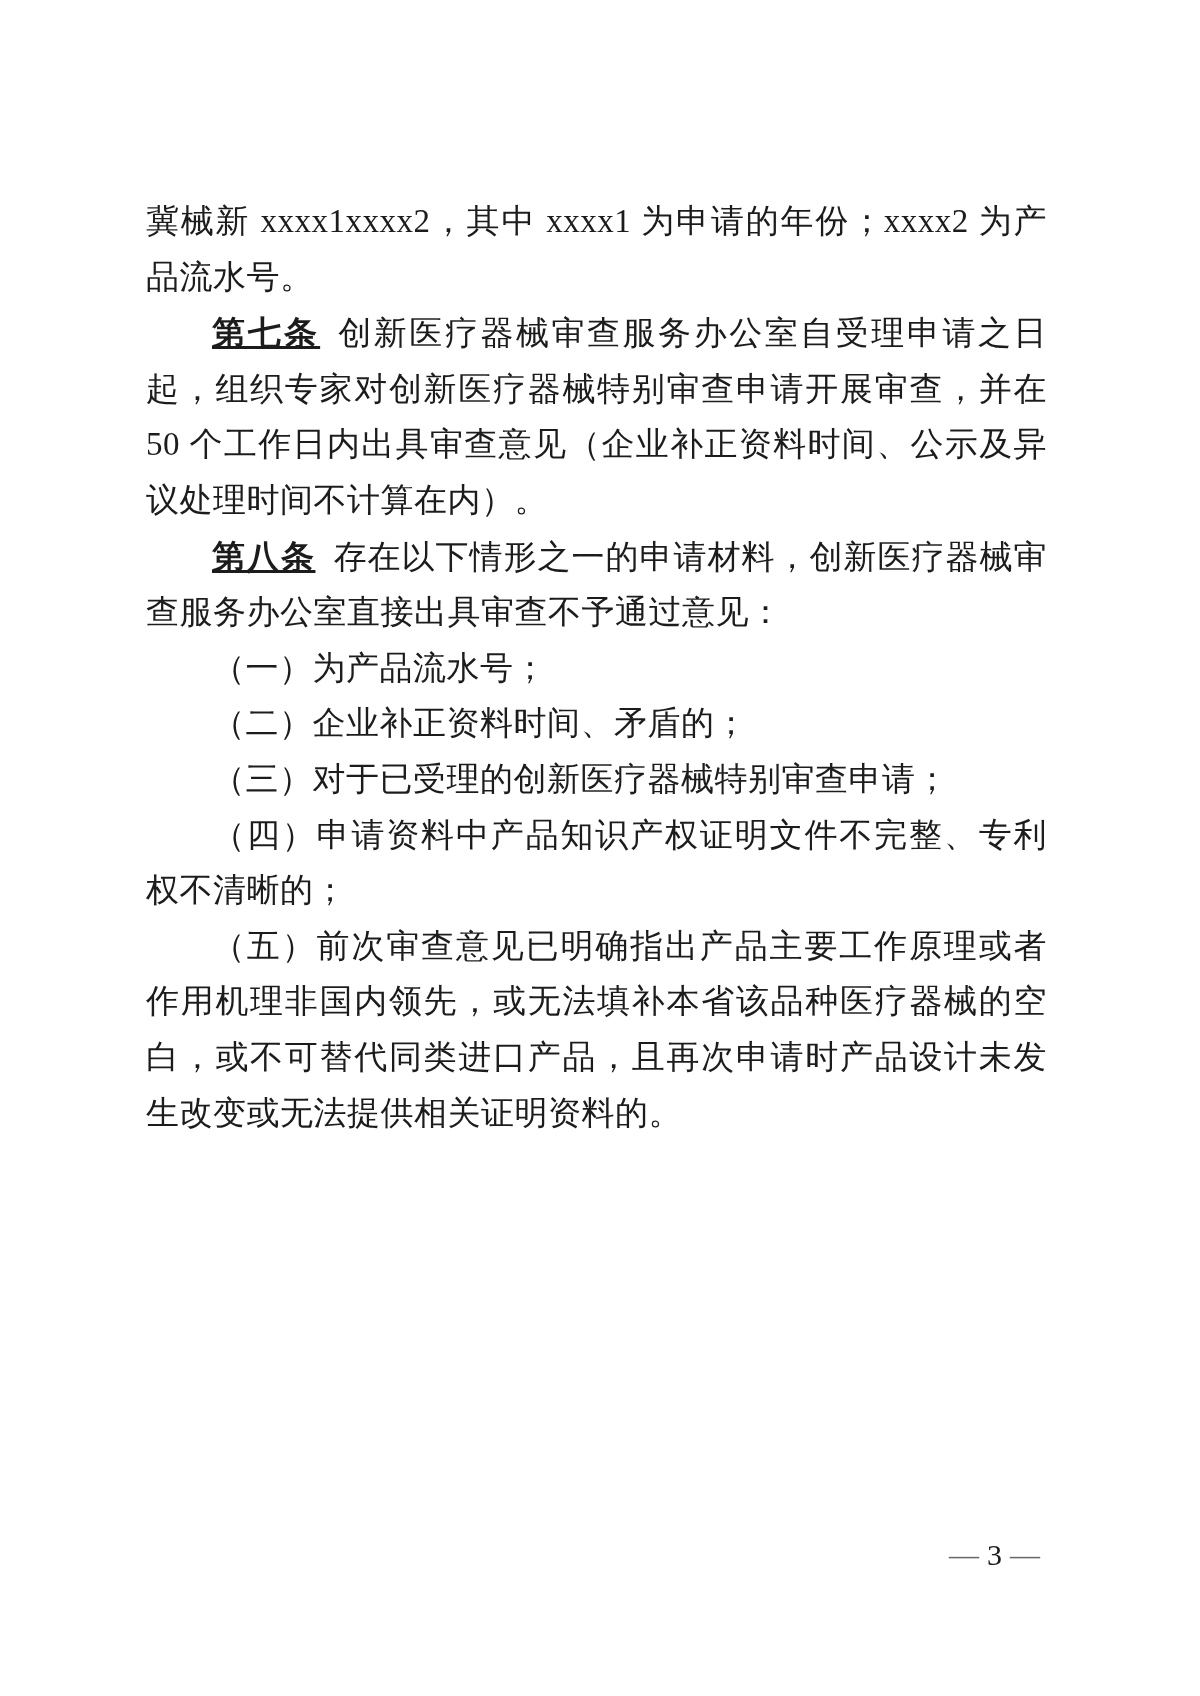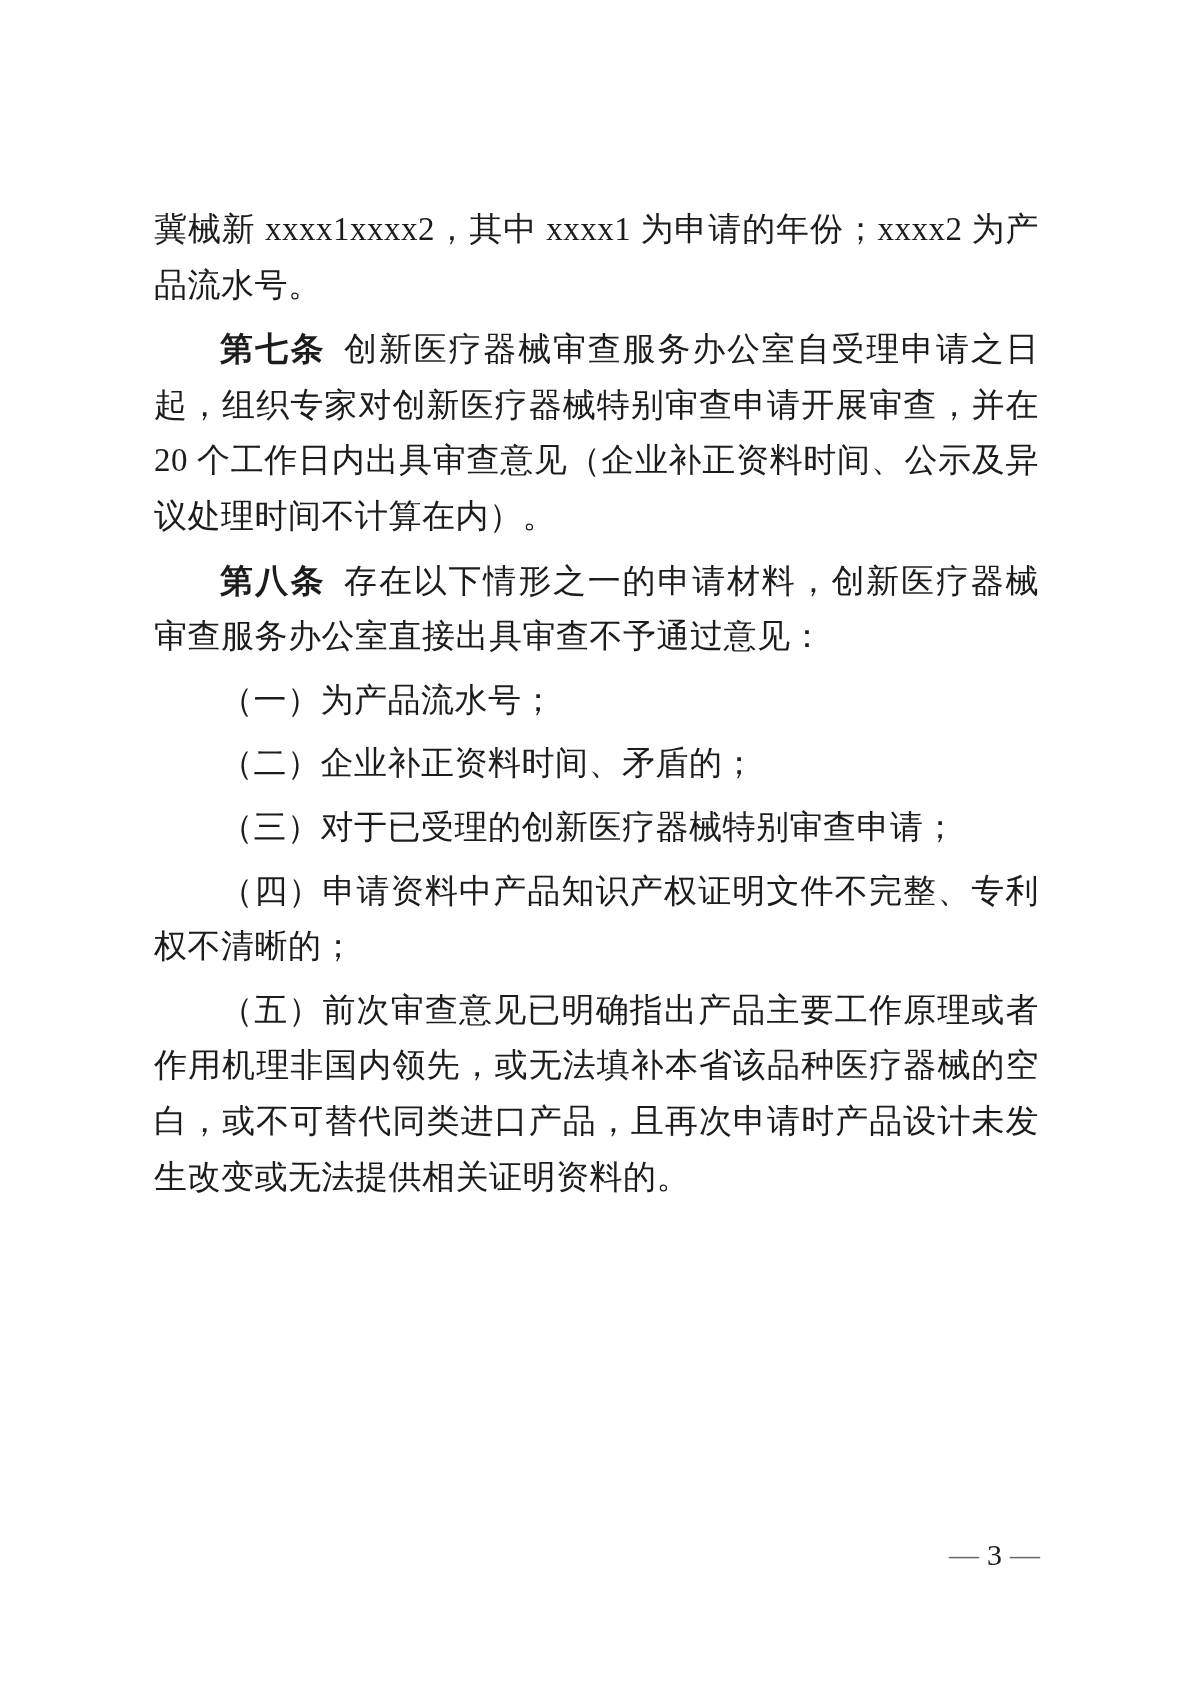--- a/index.html
+++ b/index.html
@@ -22,34 +22,35 @@
     top: 194px;
     width: 901px;
     font-size: 33px;
     line-height: 55.6px;
     color: #1c1c1c;
     text-align: justify;
     text-justify: inter-character;
     letter-spacing: 0.5px;
   }
   .doc p {
-    margin: 8px;
+    margin: 0;
     padding: 0;
   }
   .doc p.indent {
     text-indent: 66px;
   }
   .para-lead:empty {
     display: none;
   }
   .para-lead {
     font-weight: 700;
     font-family: "Liberation Sans", "DejaVu Sans", sans-serif;
     margin-right: 0.55em;
     letter-spacing: 1px;
+    text-decoration: underline;
   }
   .page-footer {
     position: absolute;
     top: 1538px;
     right: 152px;
     font-size: 30px;
     color: #1c1c1c;
     white-space: nowrap;
   }
   .page-footer .dash {
@@ -60,21 +61,21 @@
 </head>
 <body>
 
 <div class="sheet">
 
   <div class="doc">
 
     <p><span>冀械新 xxxx1xxxx2，其中 xxxx1 为申请的年份；xxxx2 为产品流水号。</span></p>
 
 
-    <p class="indent"><span class="para-lead">第七条</span><span>创新医疗器械审查服务办公室自受理申请之日起，组织专家对创新医疗器械特别审查申请开展审查，并在 20 个工作日内出具审查意见（企业补正资料时间、公示及异议处理时间不计算在内）。</span></p>
+    <p class="indent"><span class="para-lead">第七条</span><span>创新医疗器械审查服务办公室自受理申请之日起，组织专家对创新医疗器械特别审查申请开展审查，并在 50 个工作日内出具审查意见（企业补正资料时间、公示及异议处理时间不计算在内）。</span></p>
 
     <p class="indent"><span class="para-lead">第八条</span><span>存在以下情形之一的申请材料，创新医疗器械审查服务办公室直接出具审查不予通过意见：</span></p>
 
     <p class="indent"><span>（一）为产品流水号；</span></p>
 
     <p class="indent"><span>（二）企业补正资料时间、矛盾的；</span></p>
 
     <p class="indent"><span>（三）对于已受理的创新医疗器械特别审查申请；</span></p>
 
     <p class="indent"><span>（四）申请资料中产品知识产权证明文件不完整、专利权不清晰的；</span></p>

